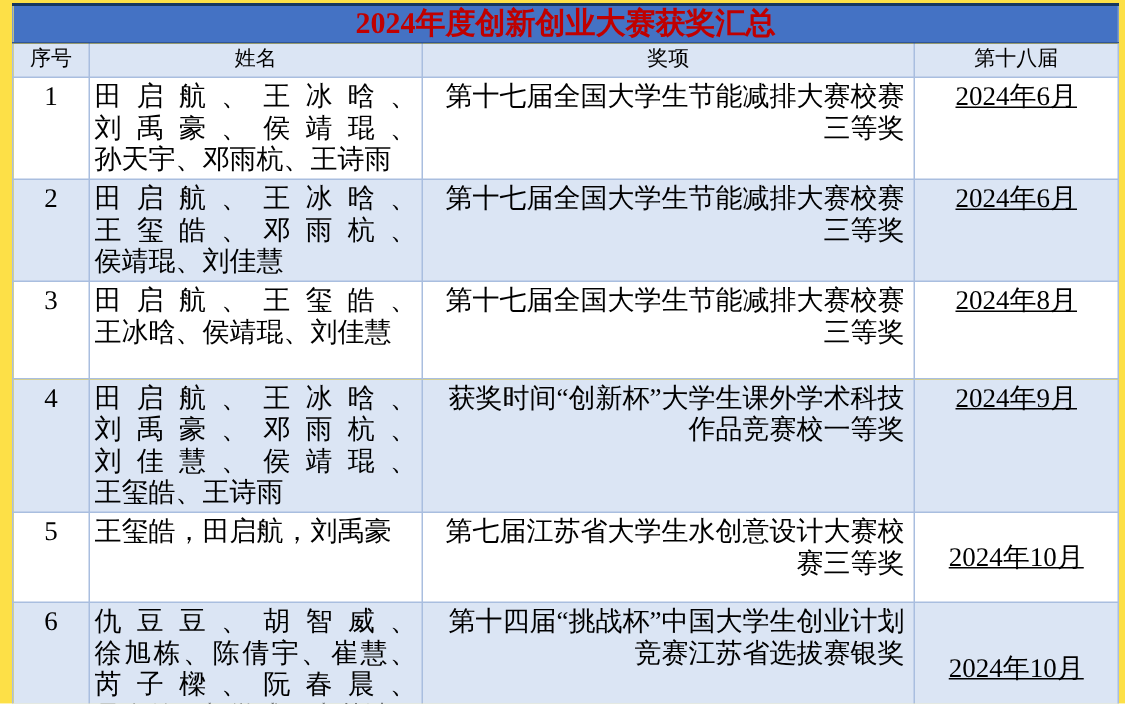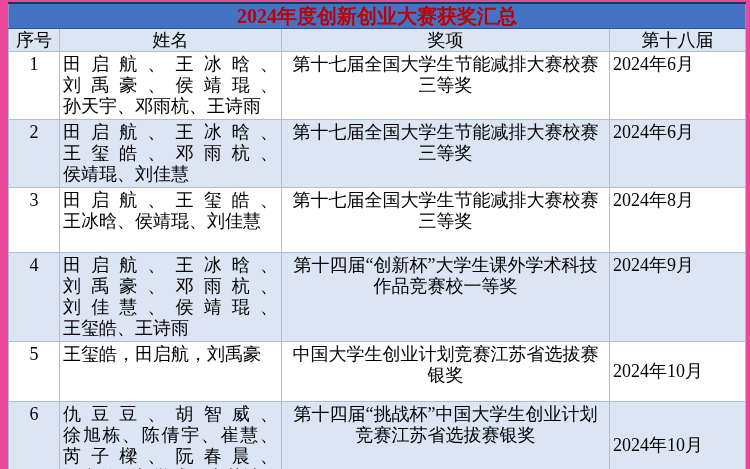--- a/index.html
+++ b/index.html
@@ -8,21 +8,21 @@
     width: 750px;
     height: 469px;
     background: #ffffff;
     font-family: "Liberation Serif", "DejaVu Serif", serif;
     overflow: hidden;
   }
   .page {
     position: relative;
     width: 750px;
     height: 469px;
-    background: #ec4899;
+    background: #fde047;
   }
   table.awards {
     position: absolute;
     left: 8px;
     top: 2px;
     width: 737px;
     border-collapse: collapse;
     table-layout: fixed;
     border-left: 1px solid #7e9cc9;
     border-right: 1px solid #7e9cc9;
@@ -51,21 +51,21 @@
     border-bottom: 1px solid #2f5597;
     padding: 0;
     line-height: 24px;
   }
   
   tr.header-row td {
     background: #dbe5f4;
     height: 22px;
     text-align: center;
     vertical-align: middle;
-    font-size: 18px;
+    font-size: 14px;
     line-height: 22px;
     padding: 0 2px;
   }
   
   tr.data-row:nth-of-type(odd)  { background: #ffffff; }
   tr.data-row:nth-of-type(even) { background: #dbe5f4; }
   
   tbody tr:nth-of-type(1) { height: 65px; }
   tbody tr:nth-of-type(2) { height: 63px; }
   tbody tr:nth-of-type(3) { height: 65px; }
@@ -78,25 +78,27 @@
     text-align: center;
     padding-top: 2px;
   }
   td.col-names {
     text-align: justify;
     word-break: keep-all;
     overflow-wrap: anywhere;
     padding: 2px 3px;
   }
   td.col-award {
-    text-align: center;
+    text-align: right;
     padding: 2px 6px;
   }
   td.col-time {
+    text-align: center;
     padding-top: 2px;
+    text-decoration: underline;
   }
   tbody tr:nth-of-type(5) td.col-time,
   tbody tr:nth-of-type(6) td.col-time {
     vertical-align: middle;
     padding-top: 0;
   }
 </style>
 </head>
 <body>
 
@@ -134,27 +136,27 @@
       </tr>
       <tr class="data-row">
         <td class="col-no">3</td>
         <td class="col-names">田启航、王玺皓、王冰晗、侯靖琨、刘佳慧</td>
         <td class="col-award">第十七届全国大学生节能减排大赛校赛三等奖</td>
         <td class="col-time">2024年8月</td>
       </tr>
       <tr class="data-row">
         <td class="col-no">4</td>
         <td class="col-names">田启航、王冰晗、刘禹豪、邓雨杭、刘佳慧、侯靖琨、王玺皓、王诗雨</td>
-        <td class="col-award">第十四届“创新杯”大学生课外学术科技作品竞赛校一等奖</td>
+        <td class="col-award">获奖时间“创新杯”大学生课外学术科技作品竞赛校一等奖</td>
         <td class="col-time">2024年9月</td>
       </tr>
       <tr class="data-row">
         <td class="col-no">5</td>
         <td class="col-names">王玺皓，田启航，刘禹豪</td>
-        <td class="col-award">中国大学生创业计划竞赛江苏省选拔赛银奖</td>
+        <td class="col-award">第七届江苏省大学生水创意设计大赛校赛三等奖</td>
         <td class="col-time">2024年10月</td>
       </tr>
       <tr class="data-row">
         <td class="col-no">6</td>
         <td class="col-names">仇豆豆、胡智威、徐旭栋、陈倩宇、崔慧、芮子樑、阮春晨、吴自德、胡学成、李梦洁</td>
         <td class="col-award">第十四届“挑战杯”中国大学生创业计划竞赛江苏省选拔赛银奖</td>
         <td class="col-time">2024年10月</td>
       </tr>
     </tbody>
   </table>

